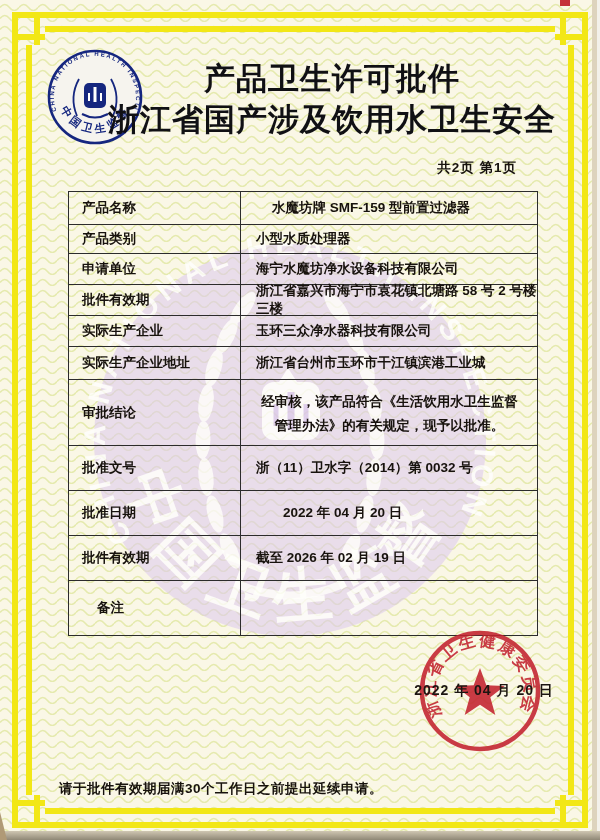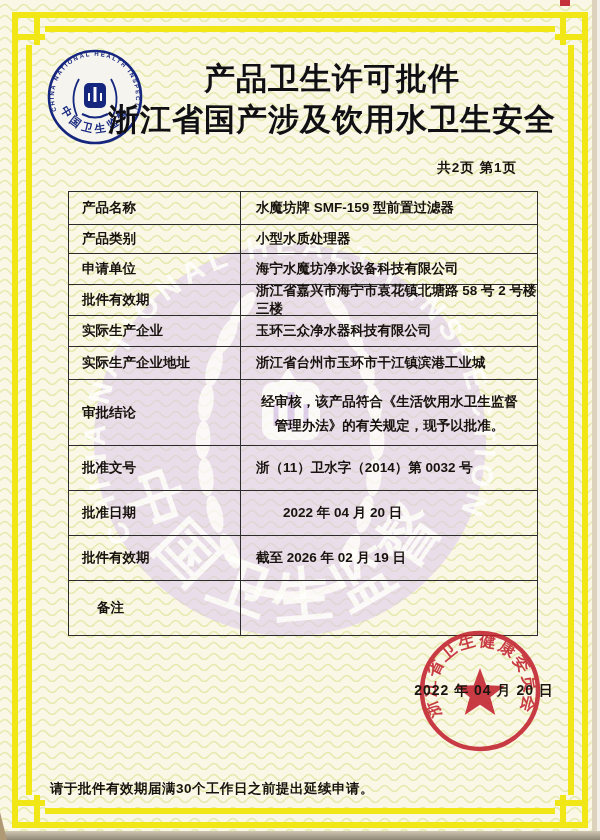--- a/index.html
+++ b/index.html
@@ -20,37 +20,37 @@
     position:absolute;left:397px;top:159px;width:120px;text-align:right;
     font-size:13.5px;font-weight:700;color:#17120d;z-index:2;letter-spacing:1px;
   }
   
   #cert-table{
     position:absolute;left:68px;top:191px;width:470px;
     border:1.8px solid #2c2c2c;font-size:13.5px;color:#17120d;z-index:2;
     box-sizing:border-box;
   }
   .row{display:flex;border-top:1.5px solid #2c2c2c;box-sizing:border-box;}
-  .row:first-child{border-top:none;}
+  .row:first-child{border-top:none;gap:16px;}
   .cell-l{
     width:172px;border-right:1.5px solid #2c2c2c;display:flex;align-items:center;
     padding-left:13px;box-sizing:border-box;font-weight:700;flex-shrink:0;
   }
   .cell-v{flex:1;display:flex;align-items:center;padding-left:15px;box-sizing:border-box;font-weight:700;}
   .row.remark .cell-l{padding-left:28px;}
   .row.date-row .cell-v{padding-left:42px;}
   .row.conclusion .cell-v{display:block;padding:10px 14px 0 15px;line-height:1.75;text-align:center;}
   
   #stamp-box{position:absolute;left:403px;top:618px;width:160px;height:158px;z-index:3;}
   #stamp-date{
     position:absolute;left:405px;top:682px;width:158px;text-align:center;
     font-size:14px;font-weight:700;letter-spacing:1px;color:#1b1511;z-index:4;
   }
   #footer-note{
-    position:absolute;left:50px;top:780px;width:500px;
+    position:absolute;left:59px;top:780px;width:500px;
     font-size:13.5px;font-weight:700;color:#17120d;letter-spacing:.5px;z-index:2;
   }
   #logo-box{position:absolute;left:46px;top:48px;width:98px;height:98px;z-index:2;}
   svg text{font-family:"Liberation Sans", sans-serif;}
 </style>
 </head>
 <body>
 
 <svg class="layer" width="600" height="840" aria-hidden="true">
   <defs>

